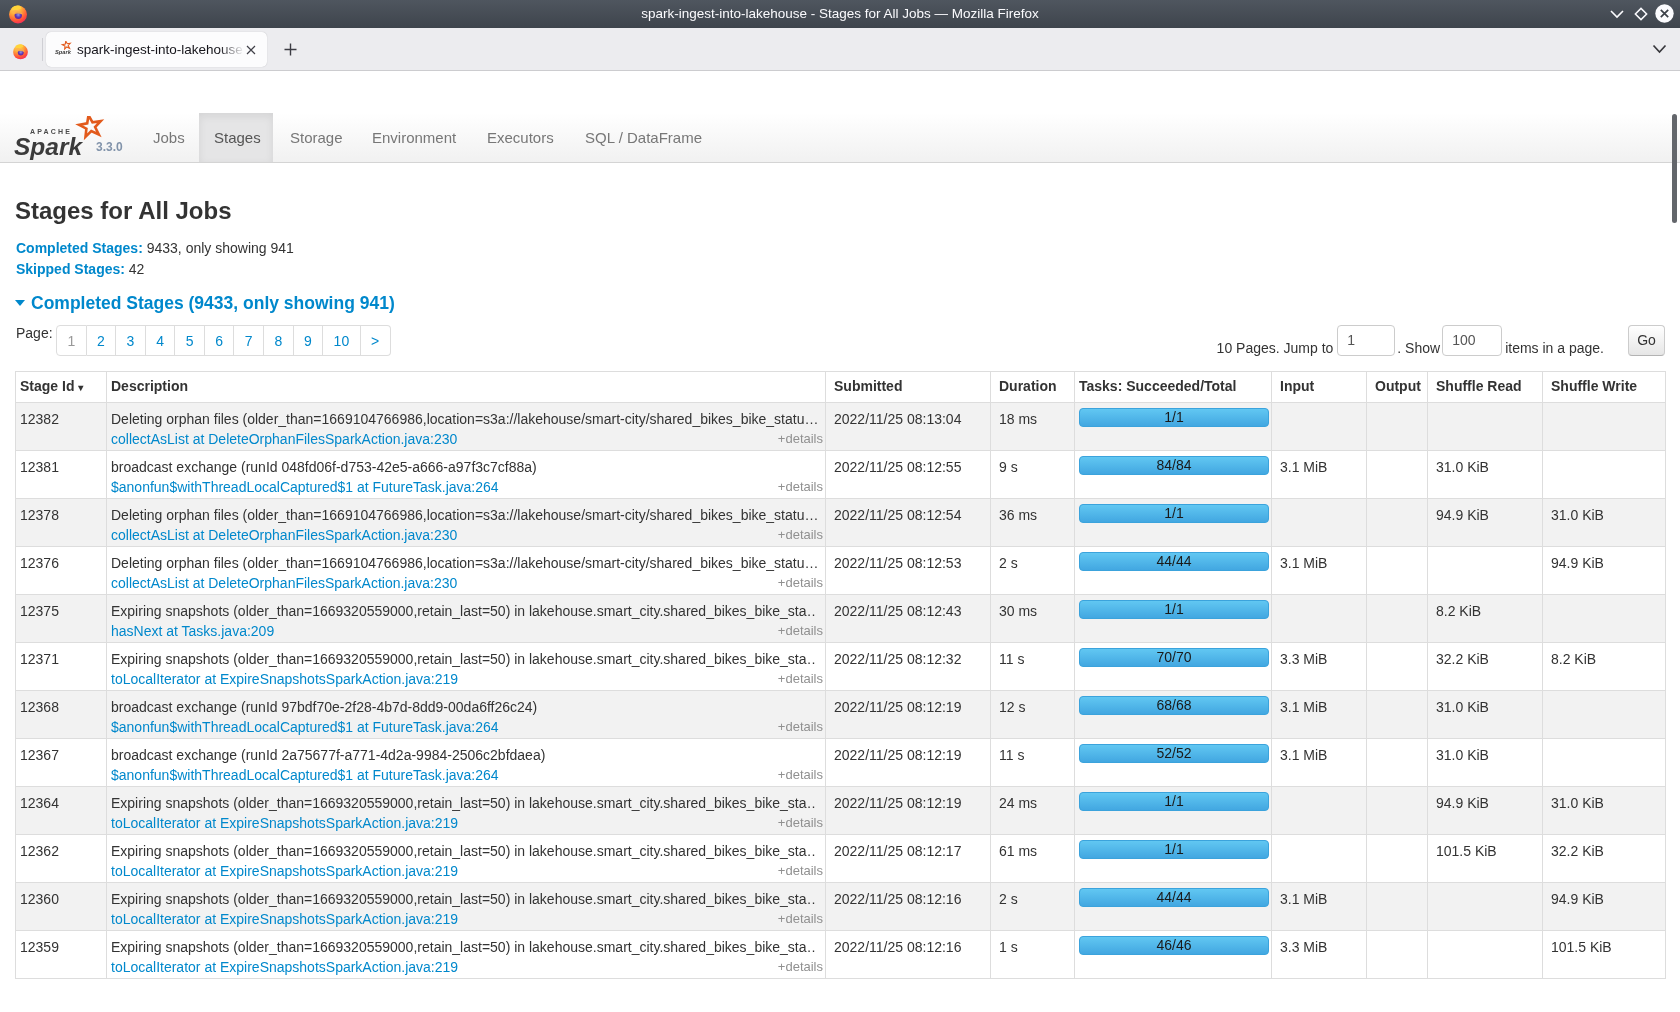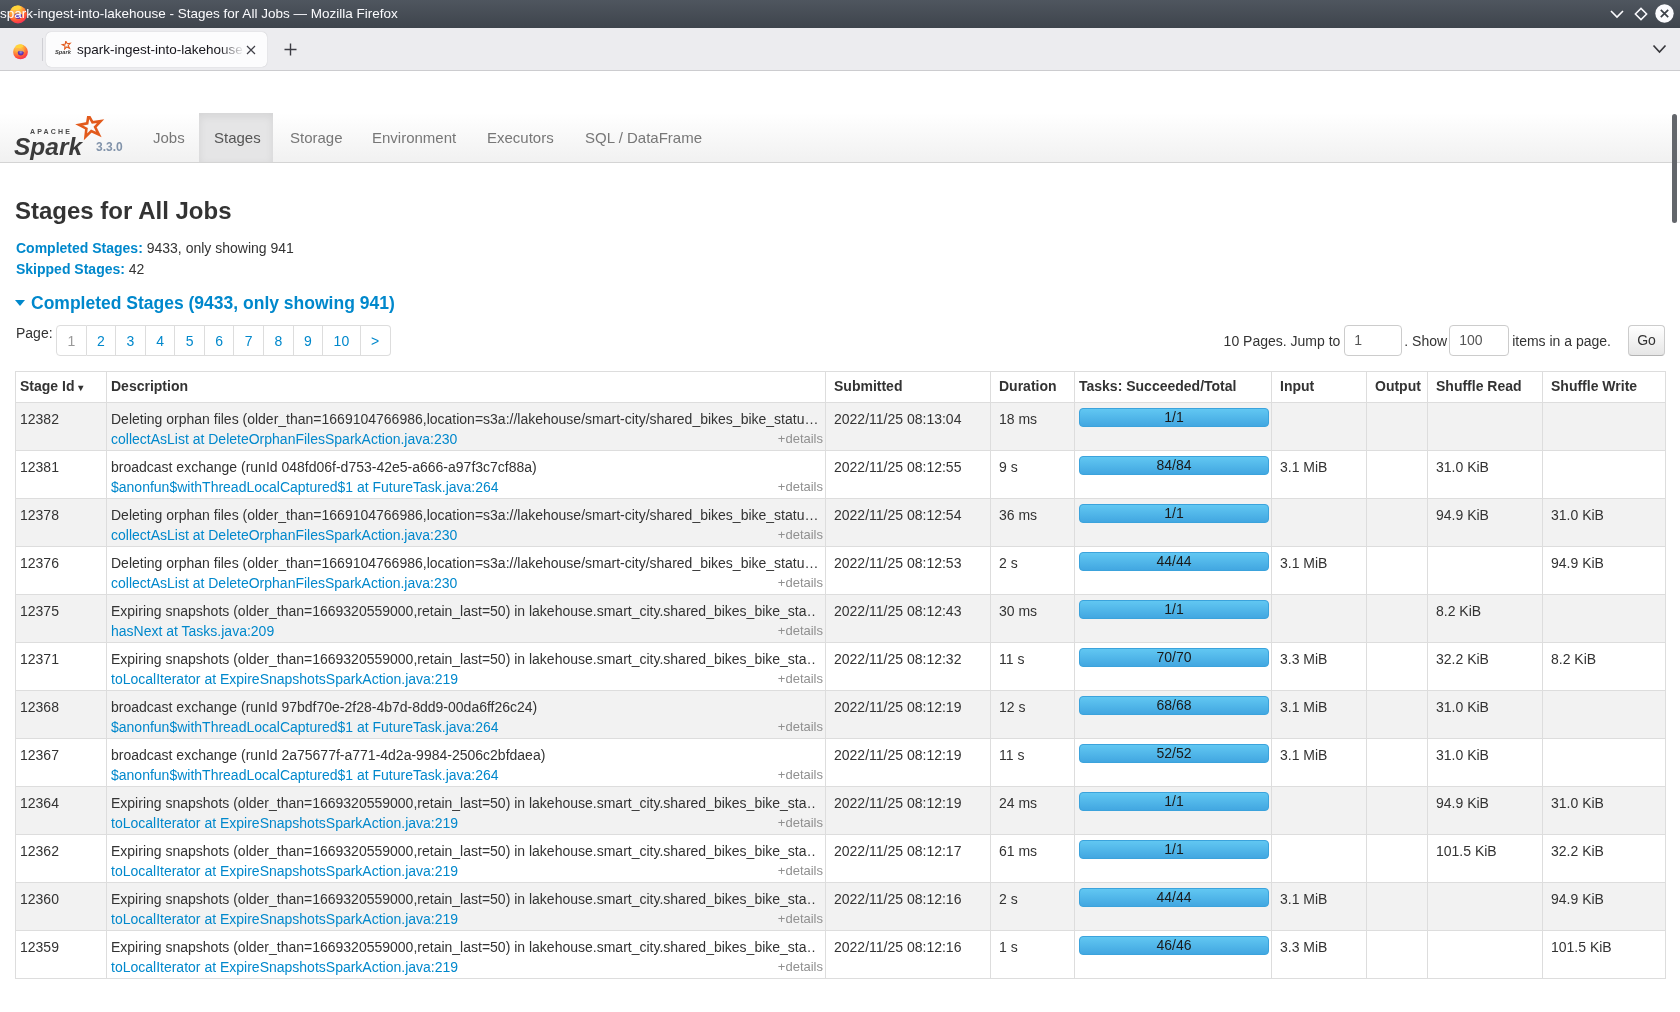--- a/index.html
+++ b/index.html
@@ -3,21 +3,21 @@
 <meta charset="utf-8">
 <style>
   * { margin:0; padding:0; box-sizing:border-box; }
   html,body { width:1680px; height:1012px; overflow:hidden; background:#fff;
     font-family:"Liberation Sans", sans-serif; }
   .abs { position:absolute; }
   
   #titlebar { position:absolute; left:0; top:0; width:1680px; height:28px;
     background:linear-gradient(#4f565f,#3e444c); }
   #titletext { position:absolute; top:0; left:0; width:1680px; height:28px;
-    line-height:28px; color:#fbfbfe; font-size:13.5px; }
+    line-height:28px; text-align:center; color:#fbfbfe; font-size:13.5px; }
   #tabbar { position:absolute; left:0; top:28px; width:1680px; height:43px;
     background:#ececef; border-bottom:1px solid #cccccf; }
   #tab { position:absolute; left:46px; top:4px; width:221px; height:35px;
     background:#fcfcfd; border-radius:5px; box-shadow:0 0 1px rgba(0,0,0,.25); }
   #tabtitle { position:absolute; left:31px; top:0; height:35px; line-height:35px;
     font-size:13.5px; color:#15141a; white-space:nowrap; overflow:hidden; width:172px; }
   #tabfade { position:absolute; left:173px; top:2px; width:30px; height:31px;
     background:linear-gradient(90deg, rgba(252,252,253,0), #fcfcfd 85%); }
   #toolbar { position:absolute; left:0; top:80px; width:1680px; height:41px;
     background:#f4f4f6; border-bottom:1px solid #d4d4d8;margin-top:33px; }
@@ -40,21 +40,21 @@
   .lbl b { color:#0088cc; }
   #h4 { position:absolute; left:31px; top:293px; font-size:17.5px; font-weight:bold; color:#0088cc; }
   #h4arrow { position:absolute; left:15px; top:300px; width:0; height:0;
     border-left:5px solid transparent; border-right:5px solid transparent; border-top:6px solid #0088cc; }
   #pagerow { position:absolute; left:16px; top:325px; height:31px; font-size:14px; color:#333; }
   #pager { position:absolute; left:56px; top:325px; display:flex; }
   #pager span { display:block; height:31px; line-height:30px; padding:0 10.4px; font-size:14px;
     color:#0088cc; background:#fff; border:1px solid #ddd; border-left:none; }
   #pager span.first { border-left:1px solid #ddd; border-radius:4px 0 0 4px; color:#999; }
   #pager span.last { border-radius:0 4px 4px 0; }
-  #jumprow { position:absolute; right:15px; top:325px; height:31px; display:flex; align-items:center; font-size:14px; color:#333; }
+  #jumprow { position:absolute; right:15px; top:325px; height:31px; display:flex; align-items:flex-end; font-size:14px; color:#333; }
   .jinput { height:31px; border:1px solid #ccc; border-radius:4px; background:#fff;
     font-size:14px; color:#555; line-height:29px; padding-left:9px; }
   #gobtn { width:37px; height:31px; border:1px solid #ccc; border-radius:4px; text-align:center;
     line-height:29px; font-size:14px; color:#333;
     background:linear-gradient(#ffffff,#e6e6e6); border-color:#ccc #ccc #b3b3b3; }
   
   #tbl { position:absolute; left:15px; top:371px; width:1650px; border-collapse:collapse;
     table-layout:fixed; font-size:14px; color:#333; }
   #tbl th, #tbl td { border:1px solid #ddd; vertical-align:top; text-align:left;
     padding:5.5px 8px 0 8px; font-weight:normal; overflow:hidden; }
@@ -231,21 +231,21 @@
     <span>9</span>
     <span>10</span>
     <span class="last">&gt;</span>
 </div>
 <div id="jumprow">
   <span>10 Pages. Jump to</span>
   <span class="jinput" style="width:58px;margin-left:4px">1</span>
   <span style="margin-left:2px">. Show</span>
   <span class="jinput" style="width:60px;margin-left:2px">100</span>
   <span style="margin-left:3px">items in a page.</span>
-  <div id="gobtn" style="margin-left:17px">Go</div>
+  <div id="gobtn" style="margin-left:24px">Go</div>
 </div>
 <div id="sbar"></div>
 <table id="tbl">
 <colgroup>
       <col style="width:91px">
       <col style="width:719px">
       <col style="width:165px">
       <col style="width:84px">
       <col style="width:197px">
       <col style="width:95px">

